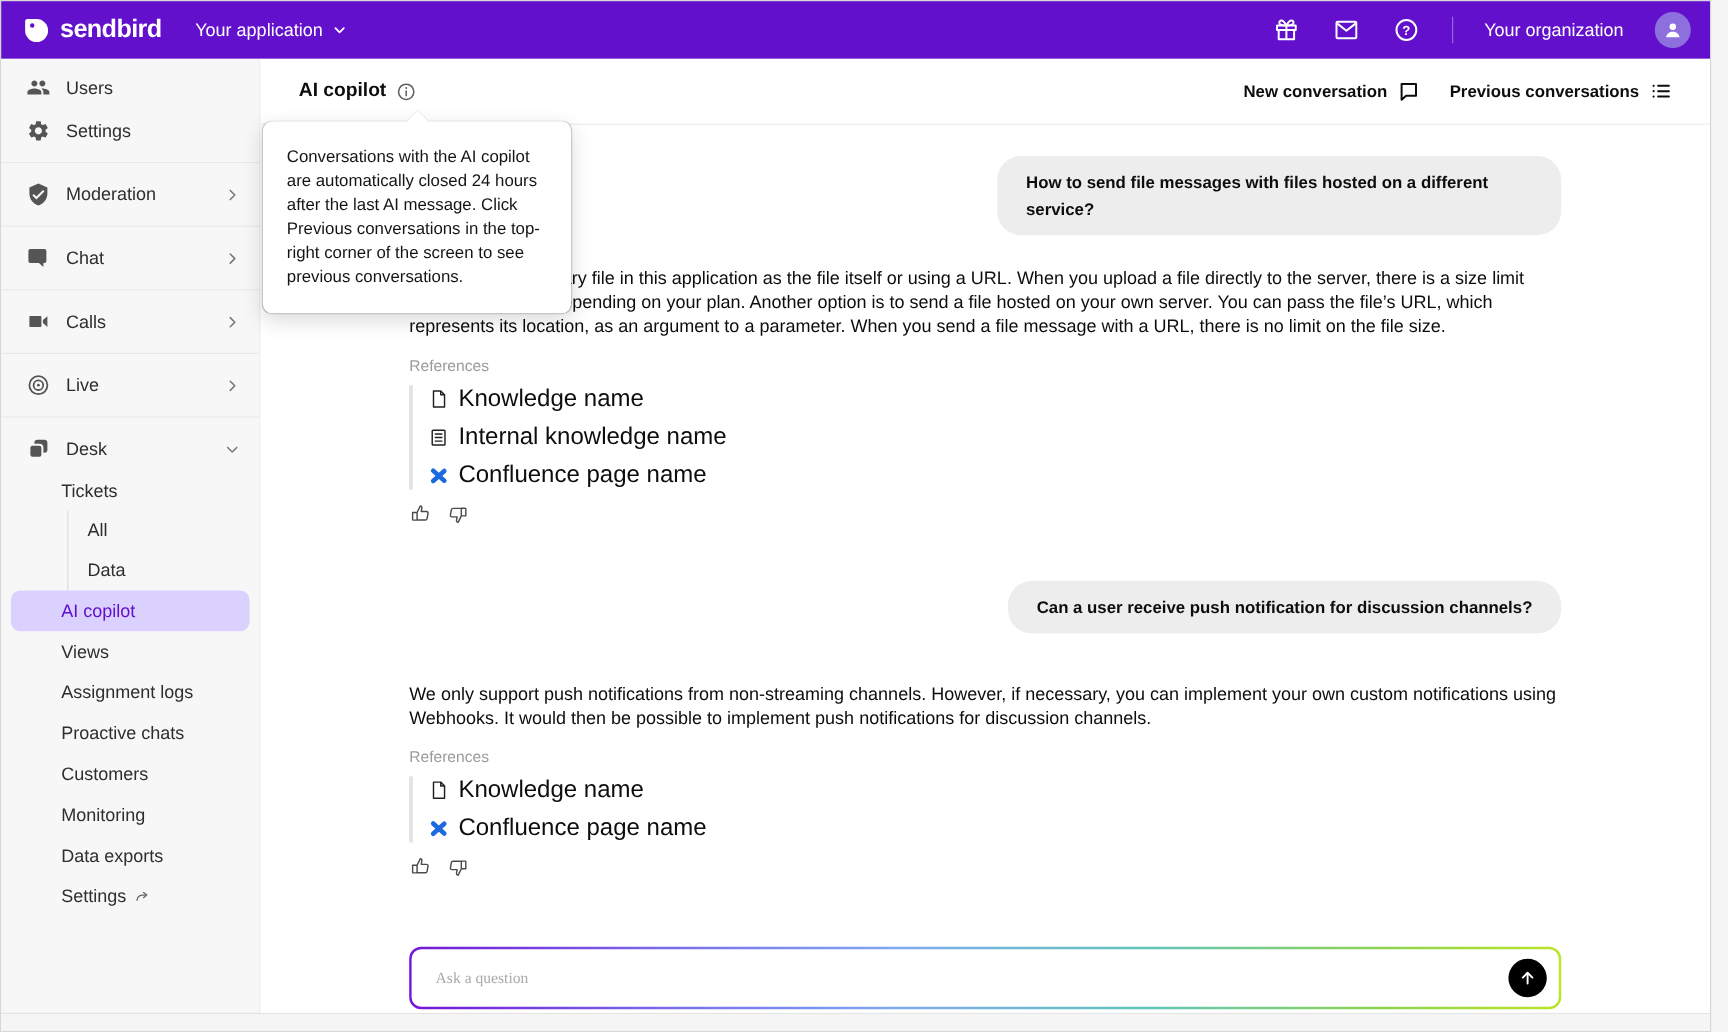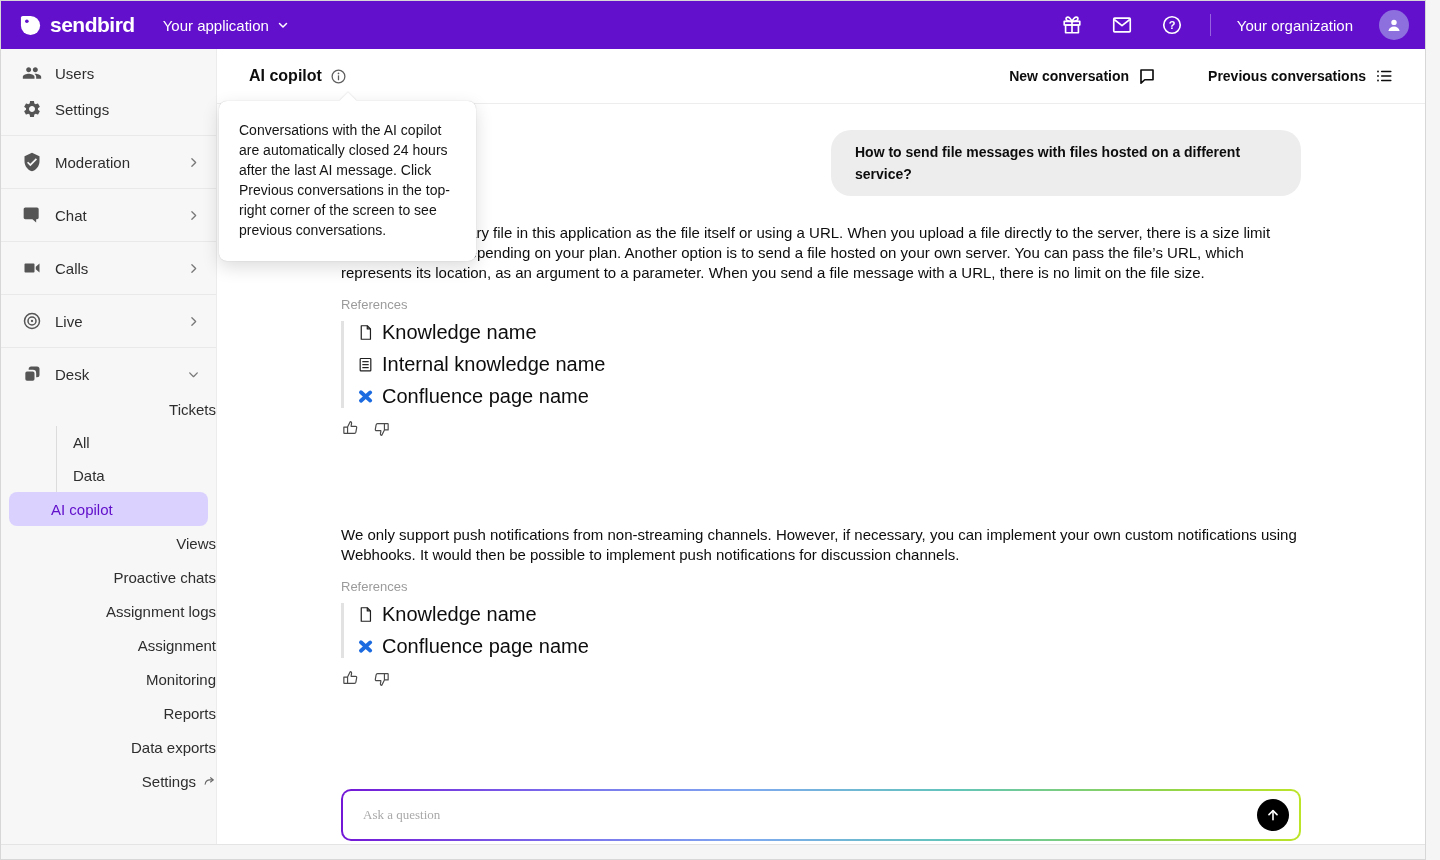--- a/index.html
+++ b/index.html
@@ -21,32 +21,32 @@
   
   .body { flex:1 1 auto; display:flex; min-height:0; }
   .bottom-strip { flex:0 0 15px; background:#F5F5F5; border-top:1px solid #E4E4E4; }
 
   
   .sidebar { width:216px; flex:0 0 216px; background:#F7F7F7; border-right:1px solid #ECECEC; padding-top:6px; font-size:15px; color:#2E2E2E; overflow:hidden; }
   .side-row { height:36px; display:flex; align-items:center; padding:0 16px 0 20px; cursor:pointer; }
   .side-row .icon { width:22px; height:22px; margin-right:12px; color:#555; display:flex; align-items:center; justify-content:center; flex:0 0 22px; }
   .side-row .chev { margin-left:auto; color:#787878; display:flex; }
   .side-section { border-top:1px solid #E9E9E9; margin-top:8px; padding-top:8px; }
-  .side-sub { height:34px; display:flex; align-items:center; padding-left:50px; cursor:pointer;justify-content:flex-end; }
+  .side-sub { height:34px; display:flex; align-items:center; padding-left:50px; cursor:pointer; }
   .side-sub2-group { margin-left:55px; border-left:1px solid #DCDCDC; }
   .side-sub2 { height:33px; display:flex; align-items:center; padding-left:16px; cursor:pointer; }
   .side-sub-sel { height:34px; margin:0 8px; border-radius:8px; background:#DBD1FF; color:#6211CB; display:flex; align-items:center; padding-left:42px; cursor:pointer; }
   .ext-icon { margin-left:7px; color:#666; display:flex; }
 
   
   .main { flex:1 1 auto; background:#fff; display:flex; flex-direction:column; position:relative; min-width:0; }
   .main-header { height:55px; flex:0 0 55px; border-bottom:1px solid #EDEDED; display:flex; align-items:center; padding:0 32px; }
   .page-title { font-size:16px; font-weight:700; }
   .info-btn { margin-left:8px; color:#5E5E5E; display:flex; cursor:pointer; }
-  .header-actions { margin-left:auto; display:flex; align-items:center; gap:52px; }
+  .header-actions { margin-left:auto; display:flex; align-items:center; gap:25px; }
   .header-action { display:flex; align-items:center; gap:9px; font-size:14px; font-weight:700; cursor:pointer; }
 
   
   .chat-scroll { flex:1 1 auto; position:relative; overflow:hidden; }
   .chat-col { width:960px; margin:0 auto; padding-top:26px; display:flex; flex-direction:column; }
   .bubble { align-self:flex-end; background:#EDEDED; border-radius:20px; padding:11px 24px; font-size:14px; font-weight:700; line-height:22px; max-width:470px;margin-left:11px; }
   .ai-answer { margin-top:27px; font-size:15px; line-height:20px; }
   .ai-answer p.gap { margin-top:14px; }
   .refs { margin-top:14px; }
   .refs-label { font-size:13px; color:#9B9B9B; margin-bottom:9px; }
@@ -242,33 +242,30 @@
             <span>Data</span>
           </div>
         </div>
         <div class="side-sub-sel">
           <span>AI copilot</span>
         </div>
         <div class="side-sub">
             <span>Views</span>
           </div>
         <div class="side-sub">
+            <span>Assignment logs</span>
+          </div>
+        <div class="side-sub">
             <span>Proactive chats</span>
           </div>
         <div class="side-sub">
-            <span>Assignment logs</span>
-          </div>
-        <div class="side-sub">
-            <span>Assignment</span>
+            <span>Customers</span>
           </div>
         <div class="side-sub">
             <span>Monitoring</span>
-          </div>
-        <div class="side-sub">
-            <span>Reports</span>
           </div>
         <div class="side-sub">
             <span>Data exports</span>
           </div>
         <div class="side-sub">
           <span>Settings</span>
           <span class="ext-icon">
             <svg width="13" height="13" viewBox="0 0 24 24" fill="none" stroke="currentColor" stroke-width="2" stroke-linecap="round" stroke-linejoin="round">
                 <path d="M4 17c.6-5.5 4-8 9-8h5"></path>
                 <polyline points="14,5 19,9 14,13"></polyline>
@@ -365,20 +362,21 @@
               <span class="thumb">
                 <svg width="19" height="19" viewBox="0 0 24 24" fill="none" stroke="currentColor" stroke-width="1.5" stroke-linejoin="round" transform="rotate(180)">
                     <path d="M8.3 10.2L11.6 3.4c1 0 1.8.8 1.8 1.8l-.7 4h5.6c1 0 1.7.9 1.5 1.8l-1 5.6c-.2.9-.9 1.5-1.8 1.5H8.3zM8.3 10.2v8M3.6 10.2h4.7v8H4.3c-.4 0-.7-.3-.7-.7z"></path>
                   </svg>
               </span>
             </div>
           </div>
 
           <div class="spacer-lg"></div>
 
+          <div class="bubble">Can a user receive push notification for discussion channels?</div>
 
           <div class="ai-answer">
             <p class="gap">We only support push notifications from non-streaming channels. However, if necessary, you can implement your own custom notifications using Webhooks. It would then be possible to implement push notifications for discussion channels.</p>
           </div>
           <div class="refs">
             <div class="refs-label">References</div>
             <div class="refs-list">
               <div class="ref-item">
                 <span class="ref-icon">
                   <svg width="17" height="17" viewBox="0 0 24 24" fill="none" stroke="currentColor" stroke-width="1.7" stroke-linejoin="round">

